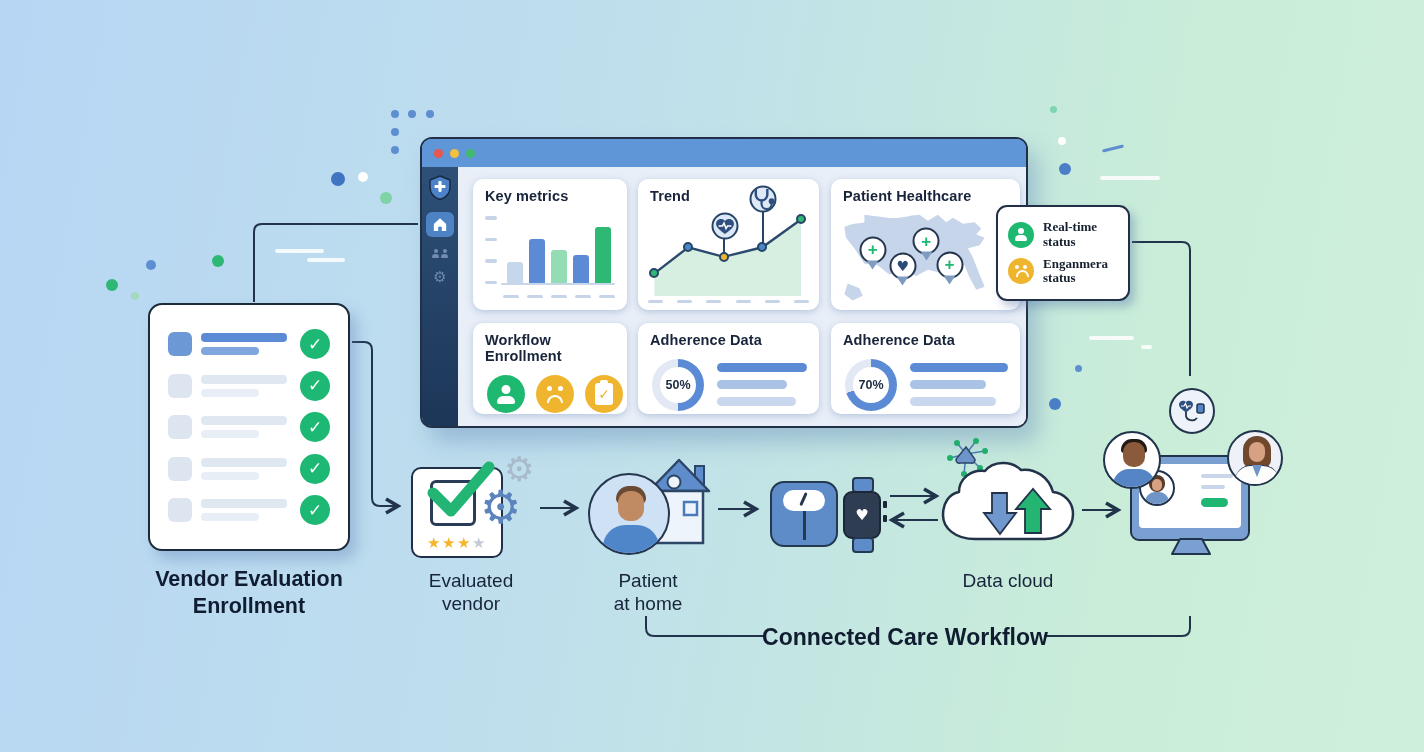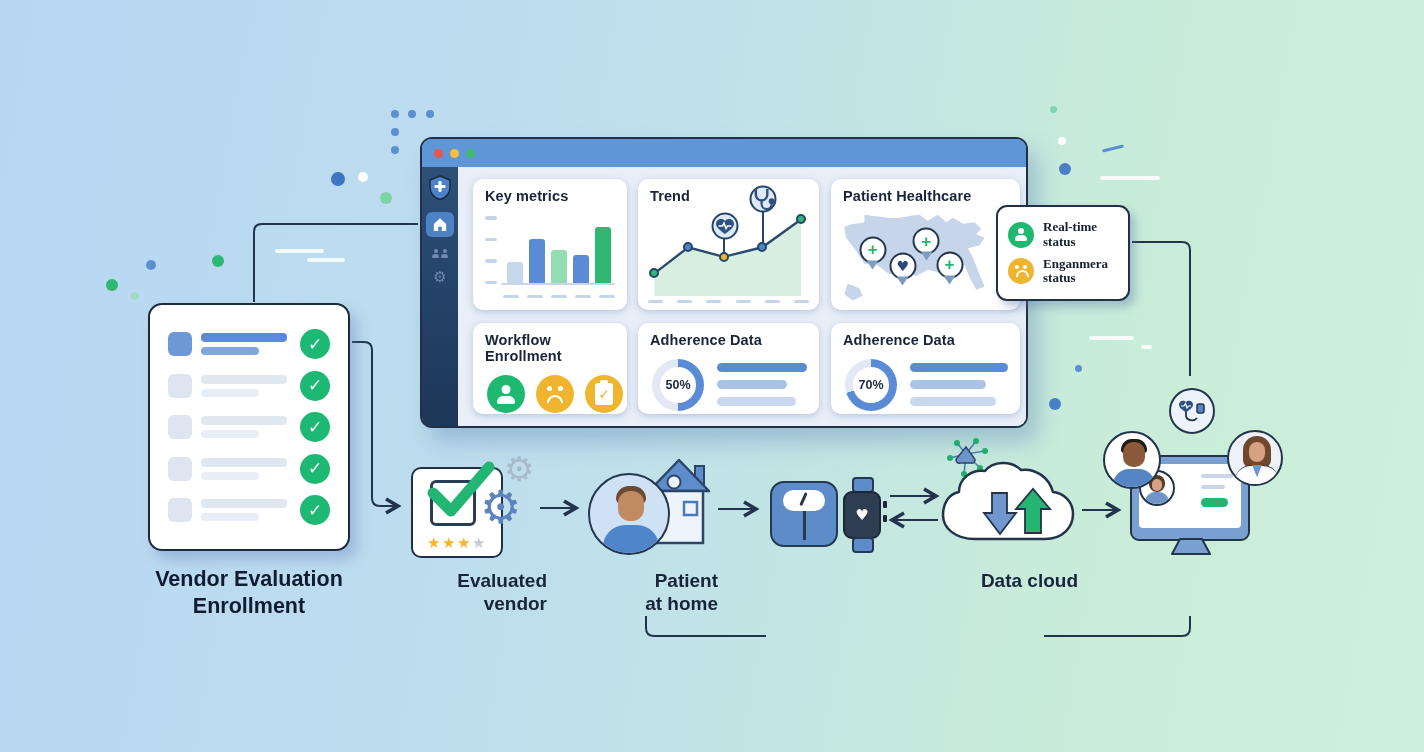--- a/index.html
+++ b/index.html
@@ -106,21 +106,21 @@
   .clr .l2{width:58px;height:8px;border-radius:4px;background:#e8eef6;}
   .clr .chk{width:30px;height:30px;border-radius:50%;color:#fff;font-weight:bold;font-size:17px;
     display:flex;align-items:center;justify-content:center;flex:none;}
   .clr.hl .sq{background:#6d98d6;}
   .clr.hl .l1{background:#5b8bd5;}
   .clr.hl .l2{background:#7fa6dd;}
   
   .caption{position:absolute;text-align:center;font-weight:bold;color:#101c30;white-space:pre-line;z-index:2;}
   .cap-checklist{left:139px;top:566px;width:220px;font-size:21.5px;line-height:1.25;}
   .cap-workflow{left:755px;top:624px;width:300px;font-size:23px;line-height:1.2;}
-  .lbl{position:absolute;text-align:right;font-size:19px;color:#17243a;white-space:pre-line;line-height:1.22;font-weight:700;z-index:2;}
+  .lbl{position:absolute;text-align:center;font-size:19px;color:#17243a;white-space:pre-line;line-height:1.22;font-weight:400;z-index:2;}
   
   .vendor-card{position:absolute;left:411px;top:467px;width:92px;height:91px;box-sizing:border-box;background:#fff;
     border:2px solid #20304a;border-radius:10px;z-index:2;}
   .vc-box{position:absolute;left:17px;top:11px;width:46px;height:46px;border:3px solid #2a3d58;border-radius:6px;box-sizing:border-box;}
   .vc-check{position:absolute;left:10px;top:-10px;width:76px;height:62px;overflow:visible;z-index:2;}
   .vc-stars{position:absolute;left:0;right:0;bottom:4px;text-align:center;letter-spacing:1.5px;}
   .star{font-family:"DejaVu Sans",sans-serif;font-size:15px;}
   .star.gold{color:#f5b62e;} .star.mut{color:#c3ccd8;}
   .gear{position:absolute;font-family:"DejaVu Sans",sans-serif;line-height:1;z-index:3;}
   .avatar{position:absolute;border-radius:50%;overflow:hidden;box-sizing:border-box;z-index:3;}
@@ -525,14 +525,15 @@
       <span class="face"></span>
       <span class="coat"></span>
       <span class="vee"></span>
   </div>
 
   <div class="lbl" style="left:395px;top:569px;width:152px;">Evaluated
 vendor</div>
   <div class="lbl" style="left:578px;top:569px;width:140px;">Patient
 at home</div>
   <div class="lbl" style="left:938px;top:569px;width:140px;">Data cloud</div>
+  <div class="caption cap-workflow">Connected Care Workflow</div>
 
 </div>
 
 </body></html>

